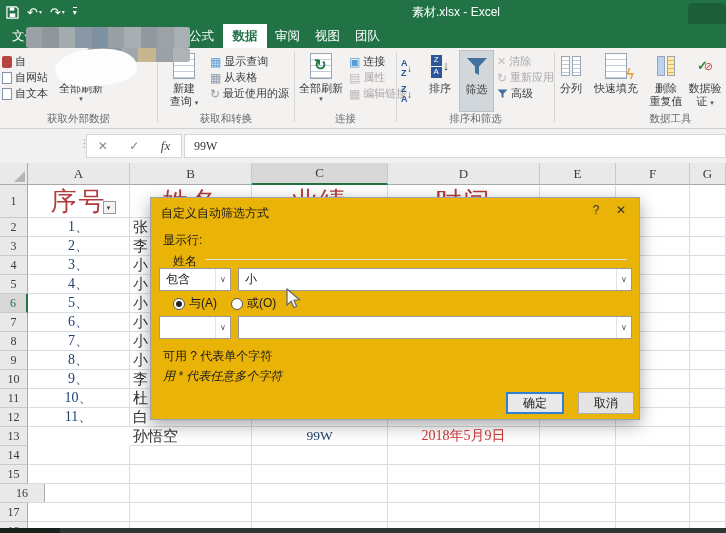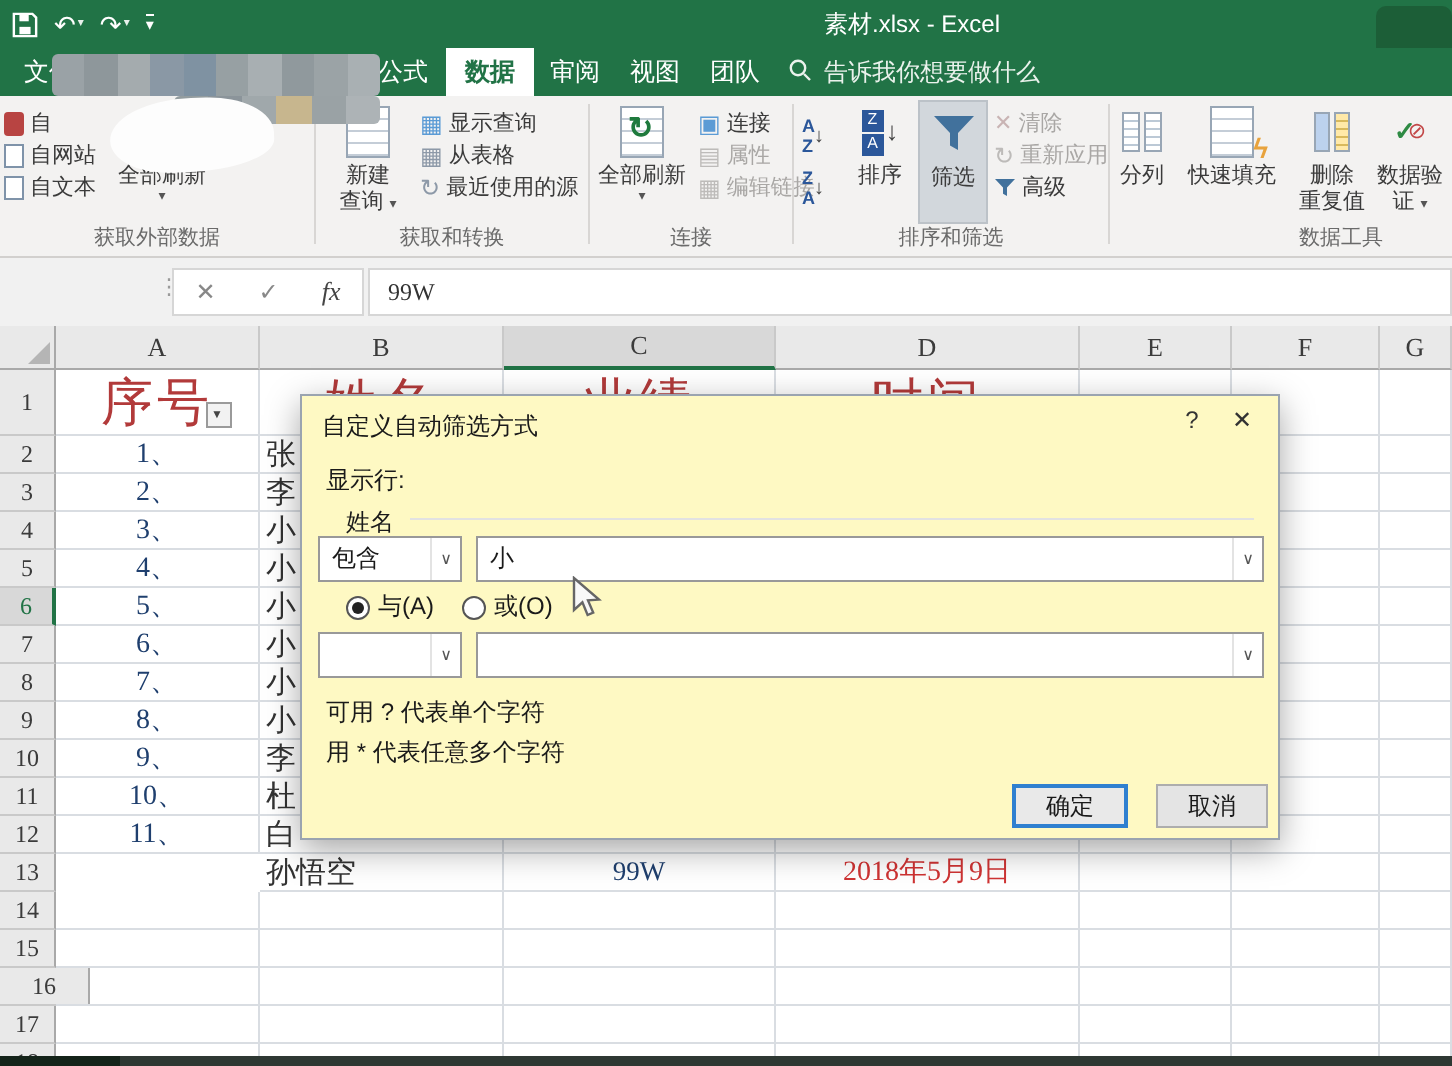--- a/index.html
+++ b/index.html
@@ -95,21 +95,21 @@
   .cell.cb{font-size:15px;color:#333;justify-content:flex-start;padding-left:3px;white-space:nowrap;}
   .cell.cc{font-size:13.5px;color:var(--navy);}
   .cell.cd{font-size:14px;color:var(--datered);}
   .a1filter{position:absolute;right:13px;top:16px;width:13px;height:13px;background:#f2f2f2;border:1px solid #9a9a9a;
             display:flex;align-items:center;justify-content:center;font-size:6px;color:#444;cursor:pointer;}
 
   .bottomstrip{position:absolute;left:0;top:528px;width:726px;height:5px;background:#2e3833;z-index:12;}
   .bottomstrip .darkl{position:absolute;left:0;top:0;width:60px;height:5px;background:#142319;}
 
   
-  .dialog{position:absolute;left:150px;top:197px;width:490px;height:223px;background:#fef9c3;
+  .dialog{position:absolute;left:150px;top:197px;width:490px;height:223px;background:#eab308;
           border:1px solid #9aa4b0;box-shadow:0 5px 16px rgba(0,0,0,.35);z-index:20;font-size:12px;color:#1a1a1a;}
   .dtitle{position:absolute;left:10px;top:7px;font-size:12px;}
   .dhelp{position:absolute;left:437px;top:5px;width:16px;height:16px;text-align:center;font-size:12px;color:#333;cursor:pointer;}
   .dclose{position:absolute;left:461px;top:5px;width:18px;height:16px;text-align:center;font-size:12px;color:#333;cursor:pointer;}
   .dshow{position:absolute;left:12px;top:34px;}
   .dfield{position:absolute;left:22px;top:55px;}
   .dsep{position:absolute;left:54px;right:12px;top:61px;height:1px;background:#e2e2e2;}
   .combo{position:absolute;height:23px;background:#fff;border:1px solid #999;display:flex;align-items:center;cursor:pointer;}
   .combo .ctext{padding-left:6px;flex:1;}
   .combo .cdrop{width:15px;height:100%;display:flex;align-items:center;justify-content:center;font-size:8px;color:#555;border-left:1px solid #e3e3e3;}
@@ -150,29 +150,20 @@
     <div class="avatar-patch"></div>
   </div>
 
   <div class="tabrow">
     <div class="rtab" style="left:6px;">文件</div>
     <div class="rtab" style="left:183px;">公式</div>
     <div class="rtab active" style="left:223px;width:44px;">数据</div>
     <div class="rtab" style="left:269px;">审阅</div>
     <div class="rtab" style="left:309px;">视图</div>
     <div class="rtab" style="left:349px;">团队</div>
-    <div class="tellme">
-      <span>
-        <svg width="12" height="12" viewBox="0 0 12 12">
-            <circle cx="5" cy="5" r="3.6" fill="none" stroke="#eaf2ec" stroke-width="1.2"></circle>
-            <line x1="8" y1="8" x2="11" y2="11" stroke="#eaf2ec" stroke-width="1.2"></line>
-          </svg>
-      </span>
-      <span>告诉我你想要做什么</span>
-    </div>
   </div>
 
   <div class="ribbon">
 
     <div class="rgroup" style="left:0;width:157px;">
       <div class="rsmall" style="left:2px;top:6px;">
         <span class="ic-red"></span>
         <span>自</span>
       </div>
       <div class="rsmall" style="left:2px;top:22px;">
@@ -549,21 +540,21 @@
     <div class="combo op2">
       <span class="ctext"></span>
       <span class="cdrop">∨</span>
     </div>
     <div class="combo val2">
       <span class="ctext"></span>
       <span class="cdrop">∨</span>
     </div>
 
     <div class="hint" style="top:150px;">可用 ? 代表单个字符</div>
-    <div class="hint" style="top:170px;">用 * 代表任意多个字符</div>
+    <div class="hint" style="top:170px;font-style:italic;">用 * 代表任意多个字符</div>
 
     <div class="dbtn ok">确定</div>
     <div class="dbtn cancel">取消</div>
   </div>
 
   <svg class="cursor" width="16" height="22" viewBox="0 0 16 22">
     <path d="M1 1 L1 17 L5.2 13.2 L7.8 19.5 L10.6 18.3 L8 12.2 L13.5 11.8 Z" fill="#f8f8f8" stroke="#666" stroke-width="1.2"></path>
   </svg>
 
   <div class="bottomstrip">

